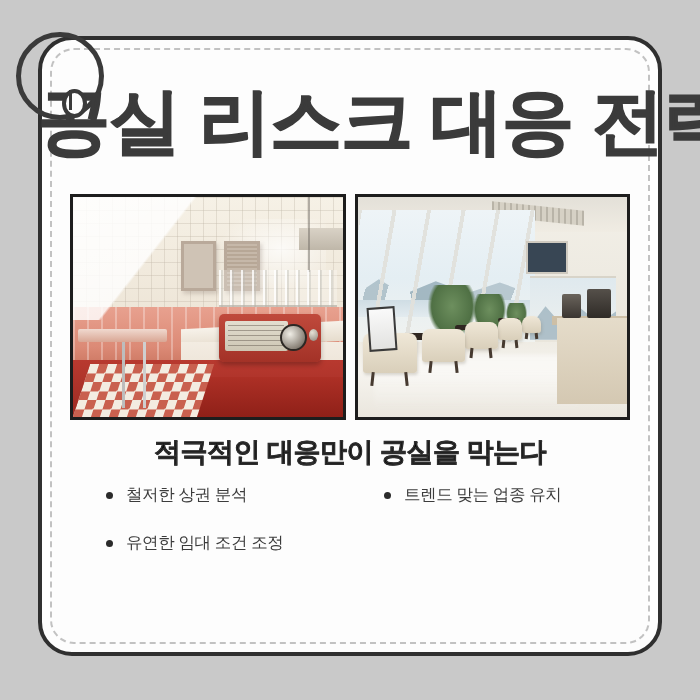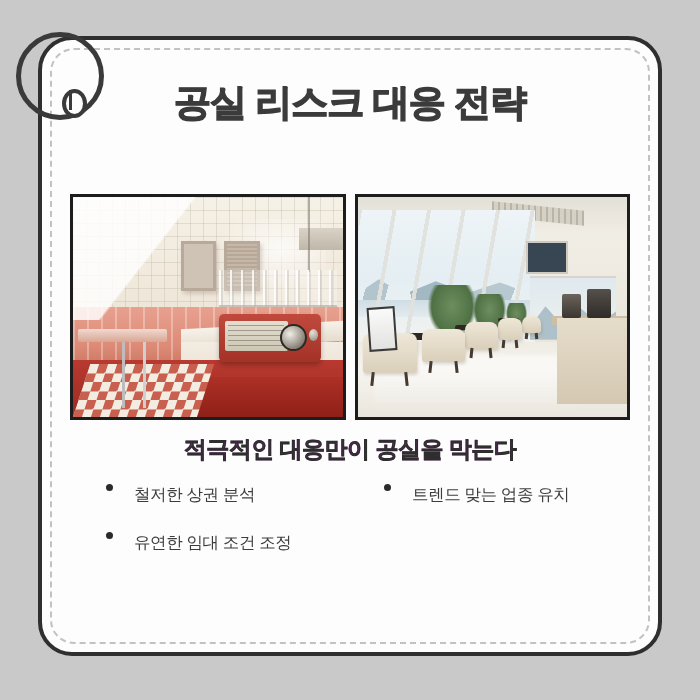--- a/index.html
+++ b/index.html
@@ -86,21 +86,21 @@
     padding: 0 28px;
     box-sizing: border-box;
   }
 
   #page-title {
     position: absolute;
     left: 0;
     right: 0;
     top: 48px;
     text-align: center;
-    font-size: 37px;
+    font-size: 72px;
     font-weight: 900;
     color: #3b3b3b;
     letter-spacing: -1px;
     line-height: 1.05;
     white-space: nowrap;
     -webkit-text-stroke: 1.4px #3b3b3b;
   }
 
   
   #photo-row {
@@ -360,41 +360,42 @@
     border: 2px solid #3a3a3a;
     transform: rotate(-4deg);
   }
 
   
   #subtitle {
     position: absolute;
     left: 0; right: 0;
     top: 398px;
     text-align: center;
-    font-size: 23px;
+    font-size: 27px;
     font-weight: 900;
-    color: #a21caf;
+    color: #000000;
     letter-spacing: -.5px;
     -webkit-text-stroke: .6px #2e2e2e;
   }
 
   
   #bullet-grid {
     position: absolute;
     left: 34px;
     right: 34px;
     top: 448px;
     display: grid;
     grid-template-columns: 1fr 1fr;
     row-gap: 26px;
     column-gap: 0px;
   }
   .bullet-item {
     display: flex;
-    gap: 21px;
+    align-items: center;
+    gap: 13px;
     padding-left: 34px;
   }
   .bullet-dot {
     width: 7px;
     height: 7px;
     border-radius: 50%;
     background: #2b2b2b;
     flex: none;
   }
   .bullet-label {

